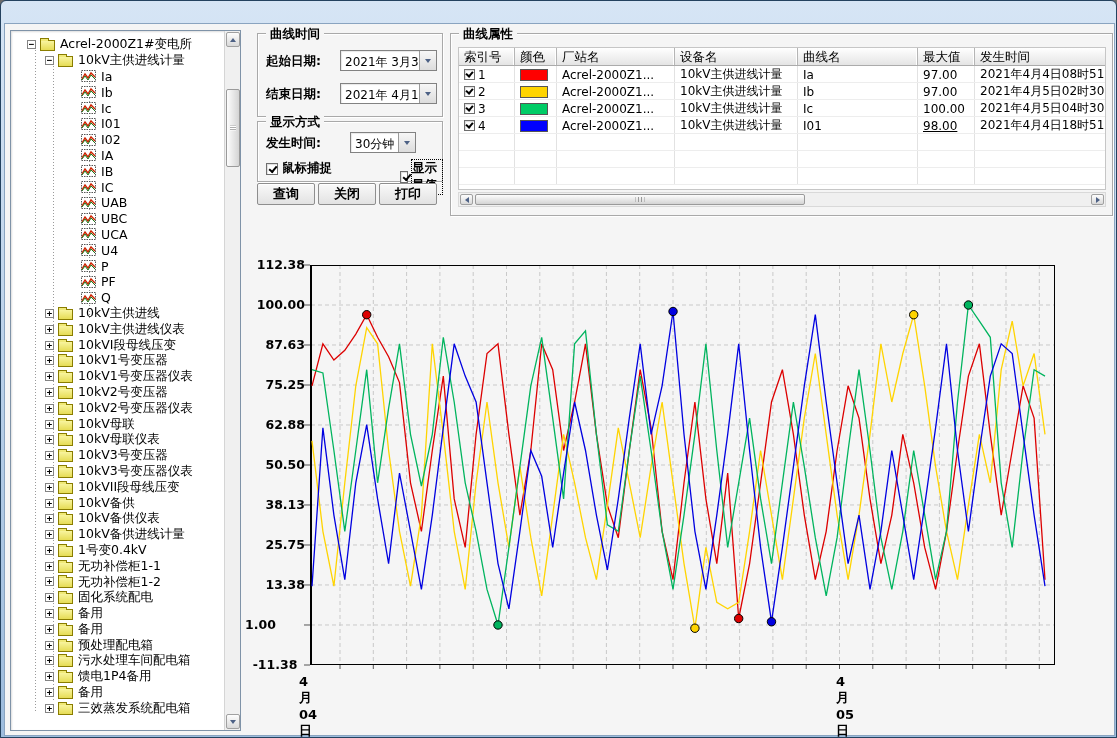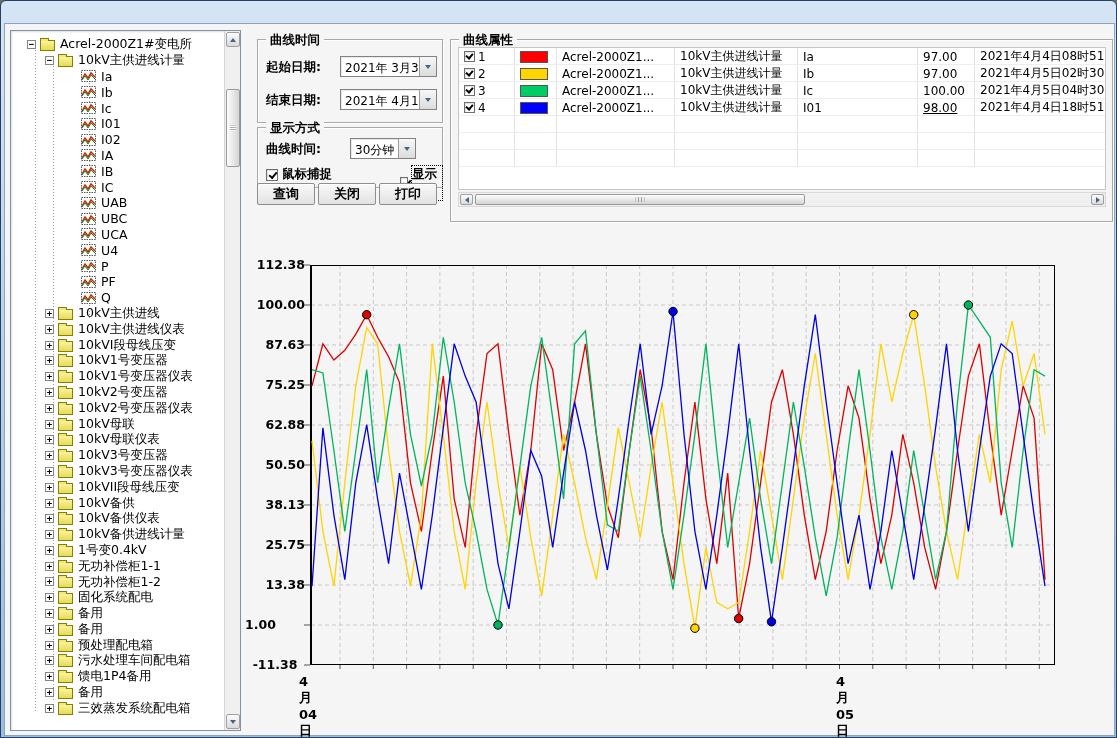--- a/index.html
+++ b/index.html
@@ -49,21 +49,21 @@
     border:1px solid #a0a0a0;border-radius:2px;display:flex;align-items:center;justify-content:center;}
   .sb-arrow.up{top:1px;} .sb-arrow.down{bottom:1px;}
   .tri-up{width:0;height:0;border-left:3.5px solid transparent;border-right:3.5px solid transparent;border-bottom:4px solid #4d6185;}
   .tri-down{width:0;height:0;border-left:3.5px solid transparent;border-right:3.5px solid transparent;border-top:4px solid #4d6185;}
   .sb-thumb{position:absolute;left:1px;width:14px;background:linear-gradient(90deg,#fdfdfd,#d4d4d4);
     border:1px solid #9a9a9a;border-radius:2px;}
   .grip{position:absolute;left:3px;right:3px;top:50%;height:5px;transform:translateY(-50%);
     background:repeating-linear-gradient(180deg,#aeaeae 0 1px,#fff 1px 2px);}
 
   
-  .group{position:absolute;border:1px solid #a9a9a9;box-shadow:inset 1px 1px 0 #fff,1px 1px 0 #fff;margin-top:6px;}
+  .group{position:absolute;border:1px solid #a9a9a9;box-shadow:inset 1px 1px 0 #fff,1px 1px 0 #fff;}
   .gtitle{position:absolute;top:-8px;left:8px;background:#f5f5f5;padding:0 4px;font-size:12.5px;font-weight:bold;color:#000;}
   .lbl{position:absolute;font-size:12.5px;font-weight:bold;color:#000;}
   .combo{position:absolute;height:21px;background:#fff;border:1px solid #828282;display:flex;
     box-shadow:inset 1px 1px 1px #00000018;}
   .combo .val{flex:1;font-size:12px;padding:3px 1px 0 4px;white-space:nowrap;overflow:hidden;}
   .combo .drop{flex:0 0 17px;border-left:1px solid #9a9a9a;background:linear-gradient(#f7f7f7,#dcdcdc);
     display:flex;align-items:center;justify-content:center;}
   .chk-row{position:absolute;display:flex;align-items:center;font-size:12.5px;font-weight:bold;}
   .cb{width:12px;height:12px;border:1px solid #6e6e6e;background:#fff;position:relative;margin-right:4px;box-shadow:inset 1px 1px 1px #00000022;}
   .cb::after{content:'';position:absolute;left:2px;top:2px;width:6px;height:3px;border-left:2px solid #000;border-bottom:2px solid #000;transform:rotate(-50deg);}
@@ -468,21 +468,21 @@
       <div class="combo" style="left:82px;top:49px;width:97px;">
         <span class="val">2021年 4月14</span>
         <span class="drop">
             <span class="tri-down"></span>
           </span>
       </div>
     </div>
 
     <div class="group" style="left:252px;top:97px;width:186px;height:61px;">
       <span class="gtitle">显示方式</span>
-      <span class="lbl" style="left:8px;top:13px;">曲线时间:</span>
+      <span class="lbl" style="left:8px;top:13px;">发生时间:</span>
       <div class="combo" style="left:92px;top:10px;width:66px;">
         <span class="val">30分钟</span>
         <span class="drop">
             <span class="tri-down"></span>
           </span>
       </div>
       <div class="chk-row" style="left:8px;top:38px;">
         <span class="cb"></span>
         <span>鼠标捕捉</span>
       </div>
@@ -493,20 +493,29 @@
     </div>
 
     <div class="btn" style="left:252px;top:159px;width:58px;">查询</div>
     <div class="btn" style="left:313px;top:159px;width:58px;">关闭</div>
     <div class="btn" style="left:374px;top:159px;width:58px;">打印</div>
 
     <div class="group" style="left:445px;top:9px;width:663px;height:183px;">
       <span class="gtitle">曲线属性</span>
     </div>
     <div class="tbl">
+      <div class="thead" id="tbl-head">
+          <div class="th" style="width: 56px;">索引号</div>
+          <div class="th" style="width: 42px;">颜色</div>
+          <div class="th" style="width: 118px;">厂站名</div>
+          <div class="th" style="width: 123px;">设备名</div>
+          <div class="th" style="width: 120px;">曲线名</div>
+          <div class="th" style="width: 57px;">最大值</div>
+          <div class="th" style="width: 150px;">发生时间</div>
+        </div>
       <div id="tbl-body">
           <div class="tr">
             <div class="td" style="width: 56px;">
               <span class="cb"></span>
               <span>1</span>
             </div>
             <div class="td" style="width: 42px;">
               <span class="swatch" style="background: rgb(255, 0, 0);"></span>
             </div>
             <div class="td" style="width: 118px;">Acrel-2000Z1...</div>

